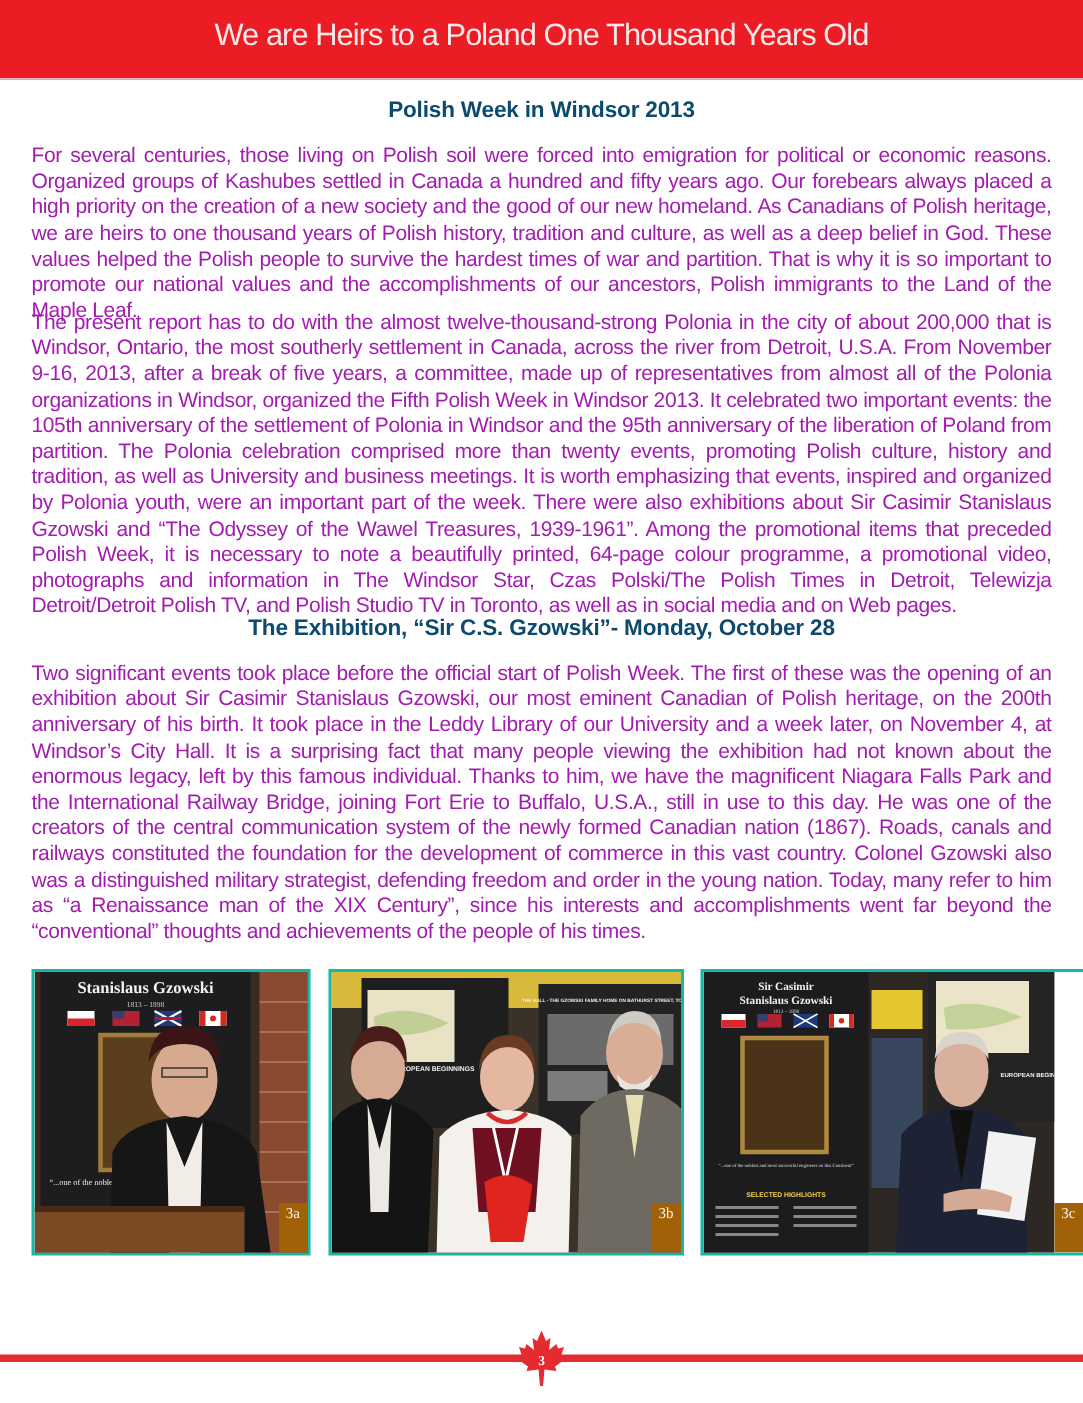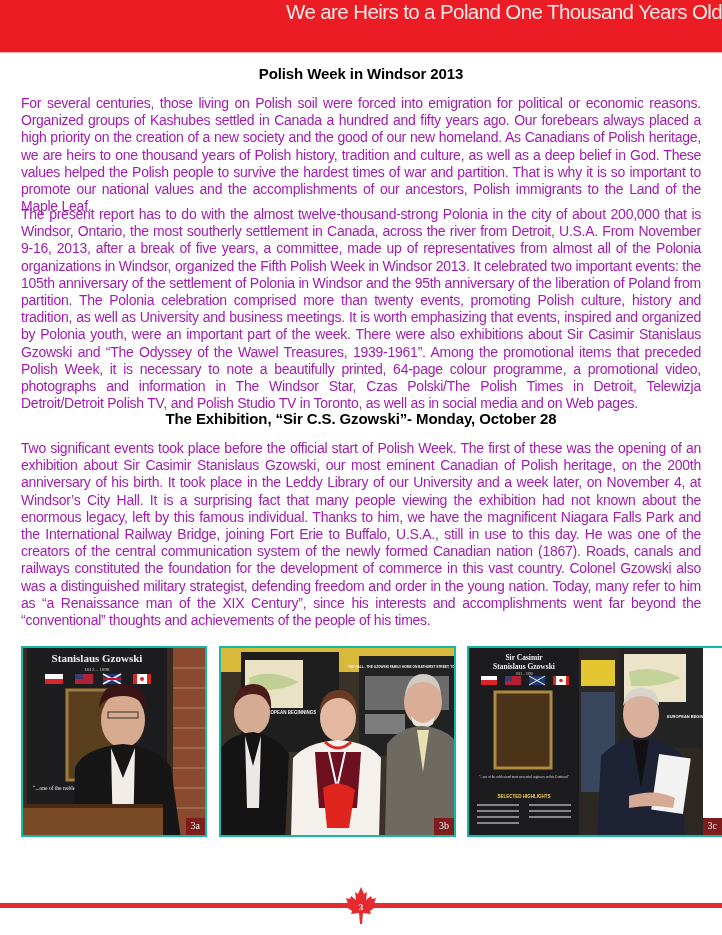--- a/index.html
+++ b/index.html
@@ -1,22 +1,22 @@
 <!DOCTYPE html>
 <html><head>
   <meta charset="utf-8">
   <style>
     html, body { margin:0; padding:0; background:#ffffff; }
     body { width:722px; height:935px; position:relative; overflow:hidden; font-family:"Liberation Sans", sans-serif; color:#2b2b2b; }
     .header { position:absolute; left:0; top:0; width:722px; height:52px; background:#ec1c24; border-bottom:1px solid #f3b5b7; }
-    .header-title { position:absolute; left:0; right:0; top:0; text-align:right; color:#fbe9ea; font-family:"Liberation Sans", sans-serif; font-size:20.5px; font-weight:normal; letter-spacing:-0.6px; }
-    .section-title { position:absolute; left:0; right:0; text-align:center; font-family:"Liberation Sans", sans-serif; font-weight:bold; font-size:15px; color:#000000; letter-spacing:-0.1px; }
+    .header-title { position:absolute; left:0; right:0; top:12px; text-align:center; color:#fbe9ea; font-family:"Liberation Sans", sans-serif; font-size:20.5px; font-weight:normal; letter-spacing:-0.6px; }
+    .section-title { position:absolute; left:0; right:0; text-align:center; font-family:"Liberation Sans", sans-serif; font-weight:bold; font-size:15px; color:#0c4a6e; letter-spacing:-0.1px; }
     .para { position:absolute; left:21px; width:680px; font-family:Liberation Sans, sans-serif; font-size:14px; line-height:17.2px; text-align:justify; color:#a21caf; letter-spacing:-0.25px; margin:0; }
     .photo { position:absolute; top:646px; height:191px; overflow:hidden; border:2px solid #14b8a6; box-sizing:border-box; }
-    .photo-label { position:absolute; right:0; bottom:0; background:#7f1d1d; color:#f2f2f2; font-family:"Liberation Serif", serif; font-size:10px; padding:2px 5px 4px 5px; }
+    .photo-label { position:absolute; right:0; bottom:0; background:#a16207; color:#f2f2f2; font-family:"Liberation Serif", serif; font-size:10px; padding:2px 5px 20px 5px; }
     .footer-line { position:absolute; left:0; top:903px; width:722px; height:5px; background:#e52a30; }
     .leaf { position:absolute; left:344px; top:886px; width:34px; height:40px; }
     .page-num { position:absolute; left:344px; top:902px; width:34px; text-align:center; color:#fff; font-family:"Liberation Serif", serif; font-size:9px; font-weight:bold; }
   </style>
 </head>
 <body>
 
 <div class="header">
   <div class="header-title">We are Heirs to a Poland One Thousand Years Old</div>
 </div>

